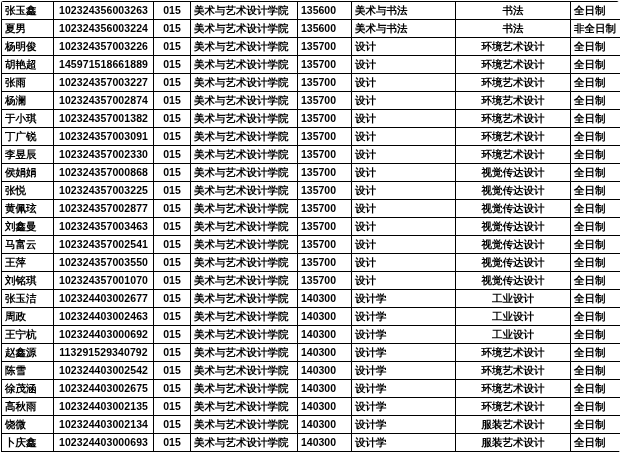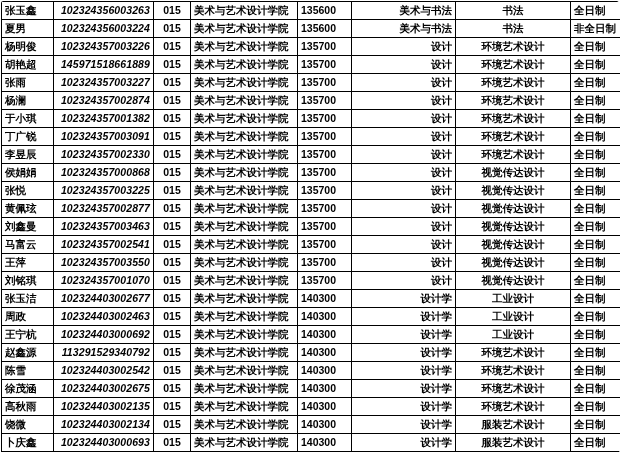--- a/index.html
+++ b/index.html
@@ -30,25 +30,25 @@
     padding: 0 3px;
     font-size: 10.5px;
     font-weight: 700;
     color: #000000;
     white-space: nowrap;
     overflow: hidden;
     vertical-align: middle;
     line-height: 17px;
   }
   td.col-name        { width: 45px;  text-align: left; }
-  td.col-candidate_id{ width: 93px;  text-align: right; padding: 0 2px; font-size: 10px; letter-spacing: 0.1px; font-style: italic; }
+  td.col-candidate_id{ width: 93px;  text-align: center; padding: 0 2px; font-size: 10px; letter-spacing: 0.1px; }
   td.col-college_code{ width: 30px;  text-align: center; }
   td.col-college     { width: 100px; text-align: left; font-size: 10px; margin-top: 24px; }
   td.col-major_code  { width: 47px;  text-align: left; }
-  td.col-major       { width: 97px;  text-align: right; }
+  td.col-major       { width: 97px;  text-align: left; }
   td.col-direction   { width: 108px; text-align: center; }
   td.col-study_mode  { width: 50px;  text-align: left; }
 </style>
 </head>
 <body>
 
 <div id="screen">
   <table class="grid">
     <tbody>
         <tr>

